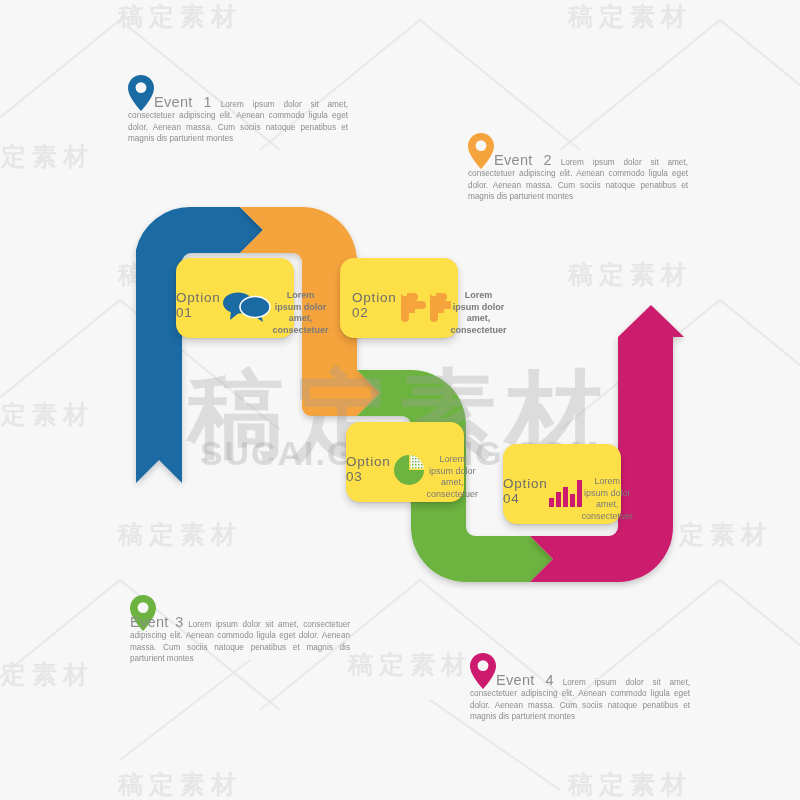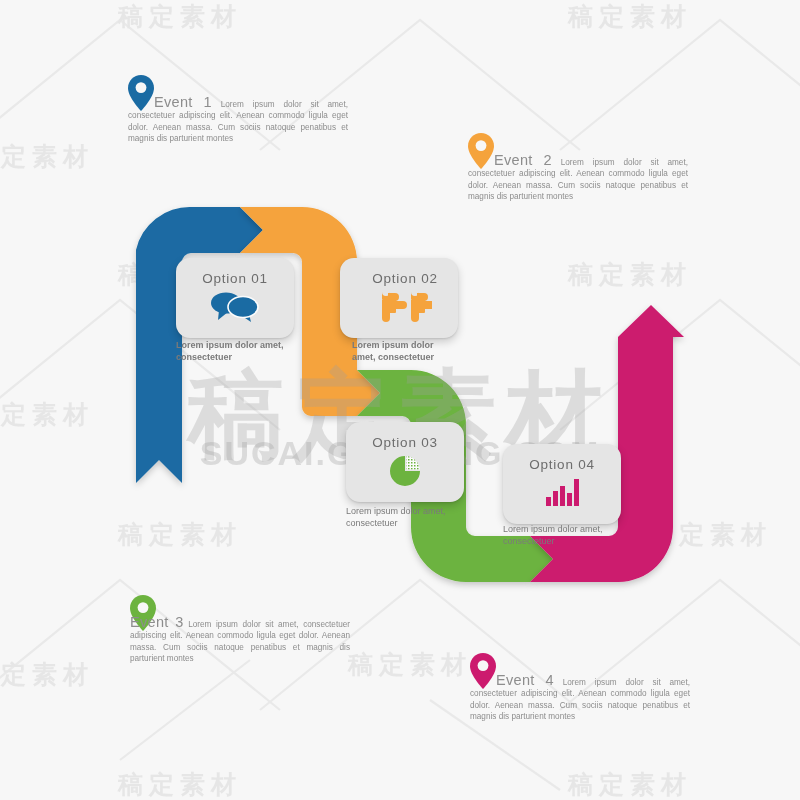--- a/index.html
+++ b/index.html
@@ -100,45 +100,46 @@
   #event-3 { left: 130px; top: 595px; }
   #event-4 { left: 470px; top: 653px; }
   #event-1 .event-text { padding-left: 0; }
 
   
   .card {
     position: absolute;
     z-index: 9;
     width: 118px;
     height: 80px;
-    background: #e5e5e5;
+    background: #fde047;
     border-radius: 14px;
     box-shadow: 0 4px 9px rgba(0,0,0,0.18), 0 1px 2px rgba(0,0,0,0.10);
     display: flex;
-    flex-direction: column;
+    flex-direction: row;
     align-items: center;
     padding-top: 13px;
     box-sizing: border-box;
   }
   .card-title {
     font-size: 13.5px;
     color: #6d6d6d;
     letter-spacing: 0.8px;
   }
   .card-icon {
     height: 40px;
     display: flex;
     align-items: center;
     justify-content: center;
     margin-top: 3px;
   }
   .card-desc {
     font-size: 9px;
     line-height: 11.5px;
     color: #7a7a7a;
+    text-align: center;
     margin-top: 17px;
     font-weight: 700;
   }
   #card-1 { left: 176px; top: 258px; }
   #card-2 { left: 340px; top: 258px; padding-left: 12px; }
   #card-3 { left: 346px; top: 422px; }
   #card-4 { left: 503px; top: 444px; }
   #card-1 .card-desc, #card-2 .card-desc { font-weight: 700; }
   #card-3 .card-desc, #card-4 .card-desc { font-weight: 400; }
 </style>

